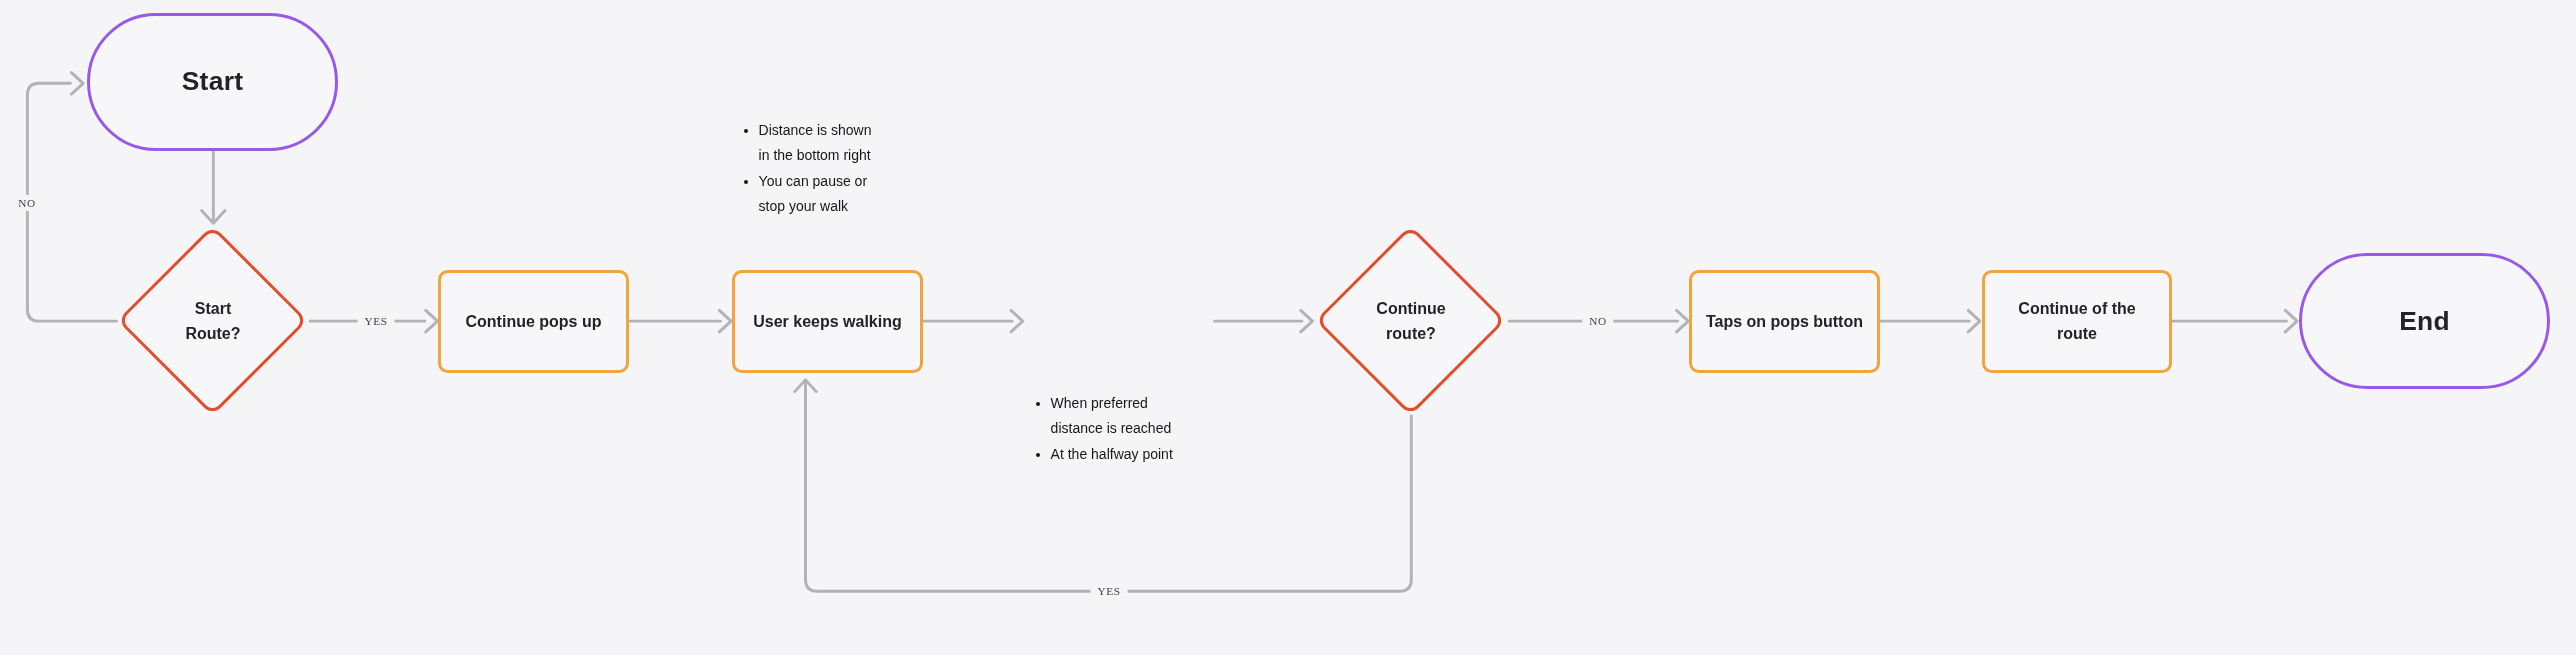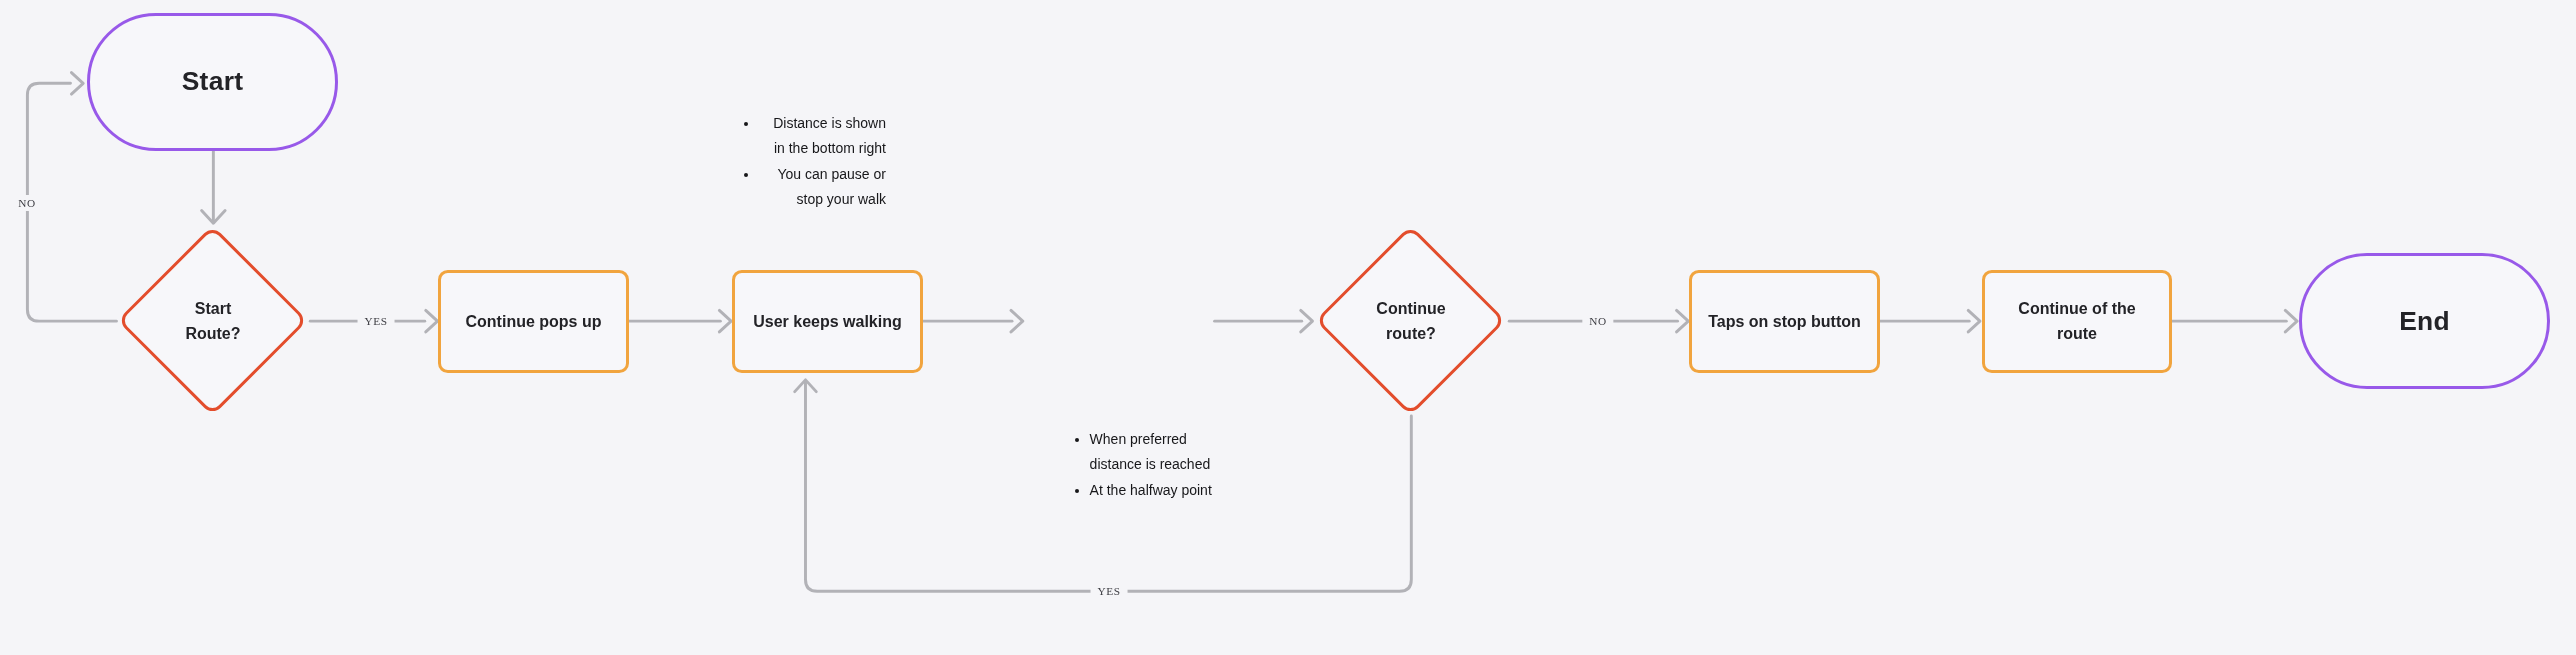--- a/index.html
+++ b/index.html
@@ -175,44 +175,44 @@
 
   <div class="diamond-wrap" style="left:1314px; top:224px;">
     <div class="diamond-shape"></div>
     <div class="diamond-label">
       <span>Continue</span>
       <span>route?</span>
     </div>
   </div>
 
   <div class="node process" style="left:1689px;">
-    <span class="node-label">Taps on stop button</span>
+    <span class="node-label">Taps on pops button</span>
   </div>
 
   <div class="node process wrap2" style="left:1982px; width:190px;">
     <span class="node-label">Continue of the route</span>
   </div>
 
   <div class="node terminal" style="left:2299px; top:253px; width:251px; height:136px;">
     <span class="node-label">End</span>
   </div>
 
   <span class="edge-label" style="left:27px; top:203px;">NO</span>
   <span class="edge-label" style="left:376px; top:321px;">YES</span>
   <span class="edge-label" style="left:1598px; top:321px;">NO</span>
   <span class="edge-label" style="left:1109px; top:591px;">YES</span>
 
-  <div class="note" style="left:741px; top:111px; width:145px;text-align:right;">
+  <div class="note" style="left:741px; top:118px; width:145px;">
     <ul>
       <li>Distance is shown in the bottom right</li>
       <li>You can pause or stop your walk</li>
     </ul>
   </div>
 
-  <div class="note" style="left:1072px; top:391px; width:149px;margin-top:36px;">
+  <div class="note" style="left:1033px; top:391px; width:149px;">
     <ul>
       <li>When preferred distance is reached</li>
       <li>At the halfway point</li>
     </ul>
   </div>
 
 </div>
 
 
 </body></html>

